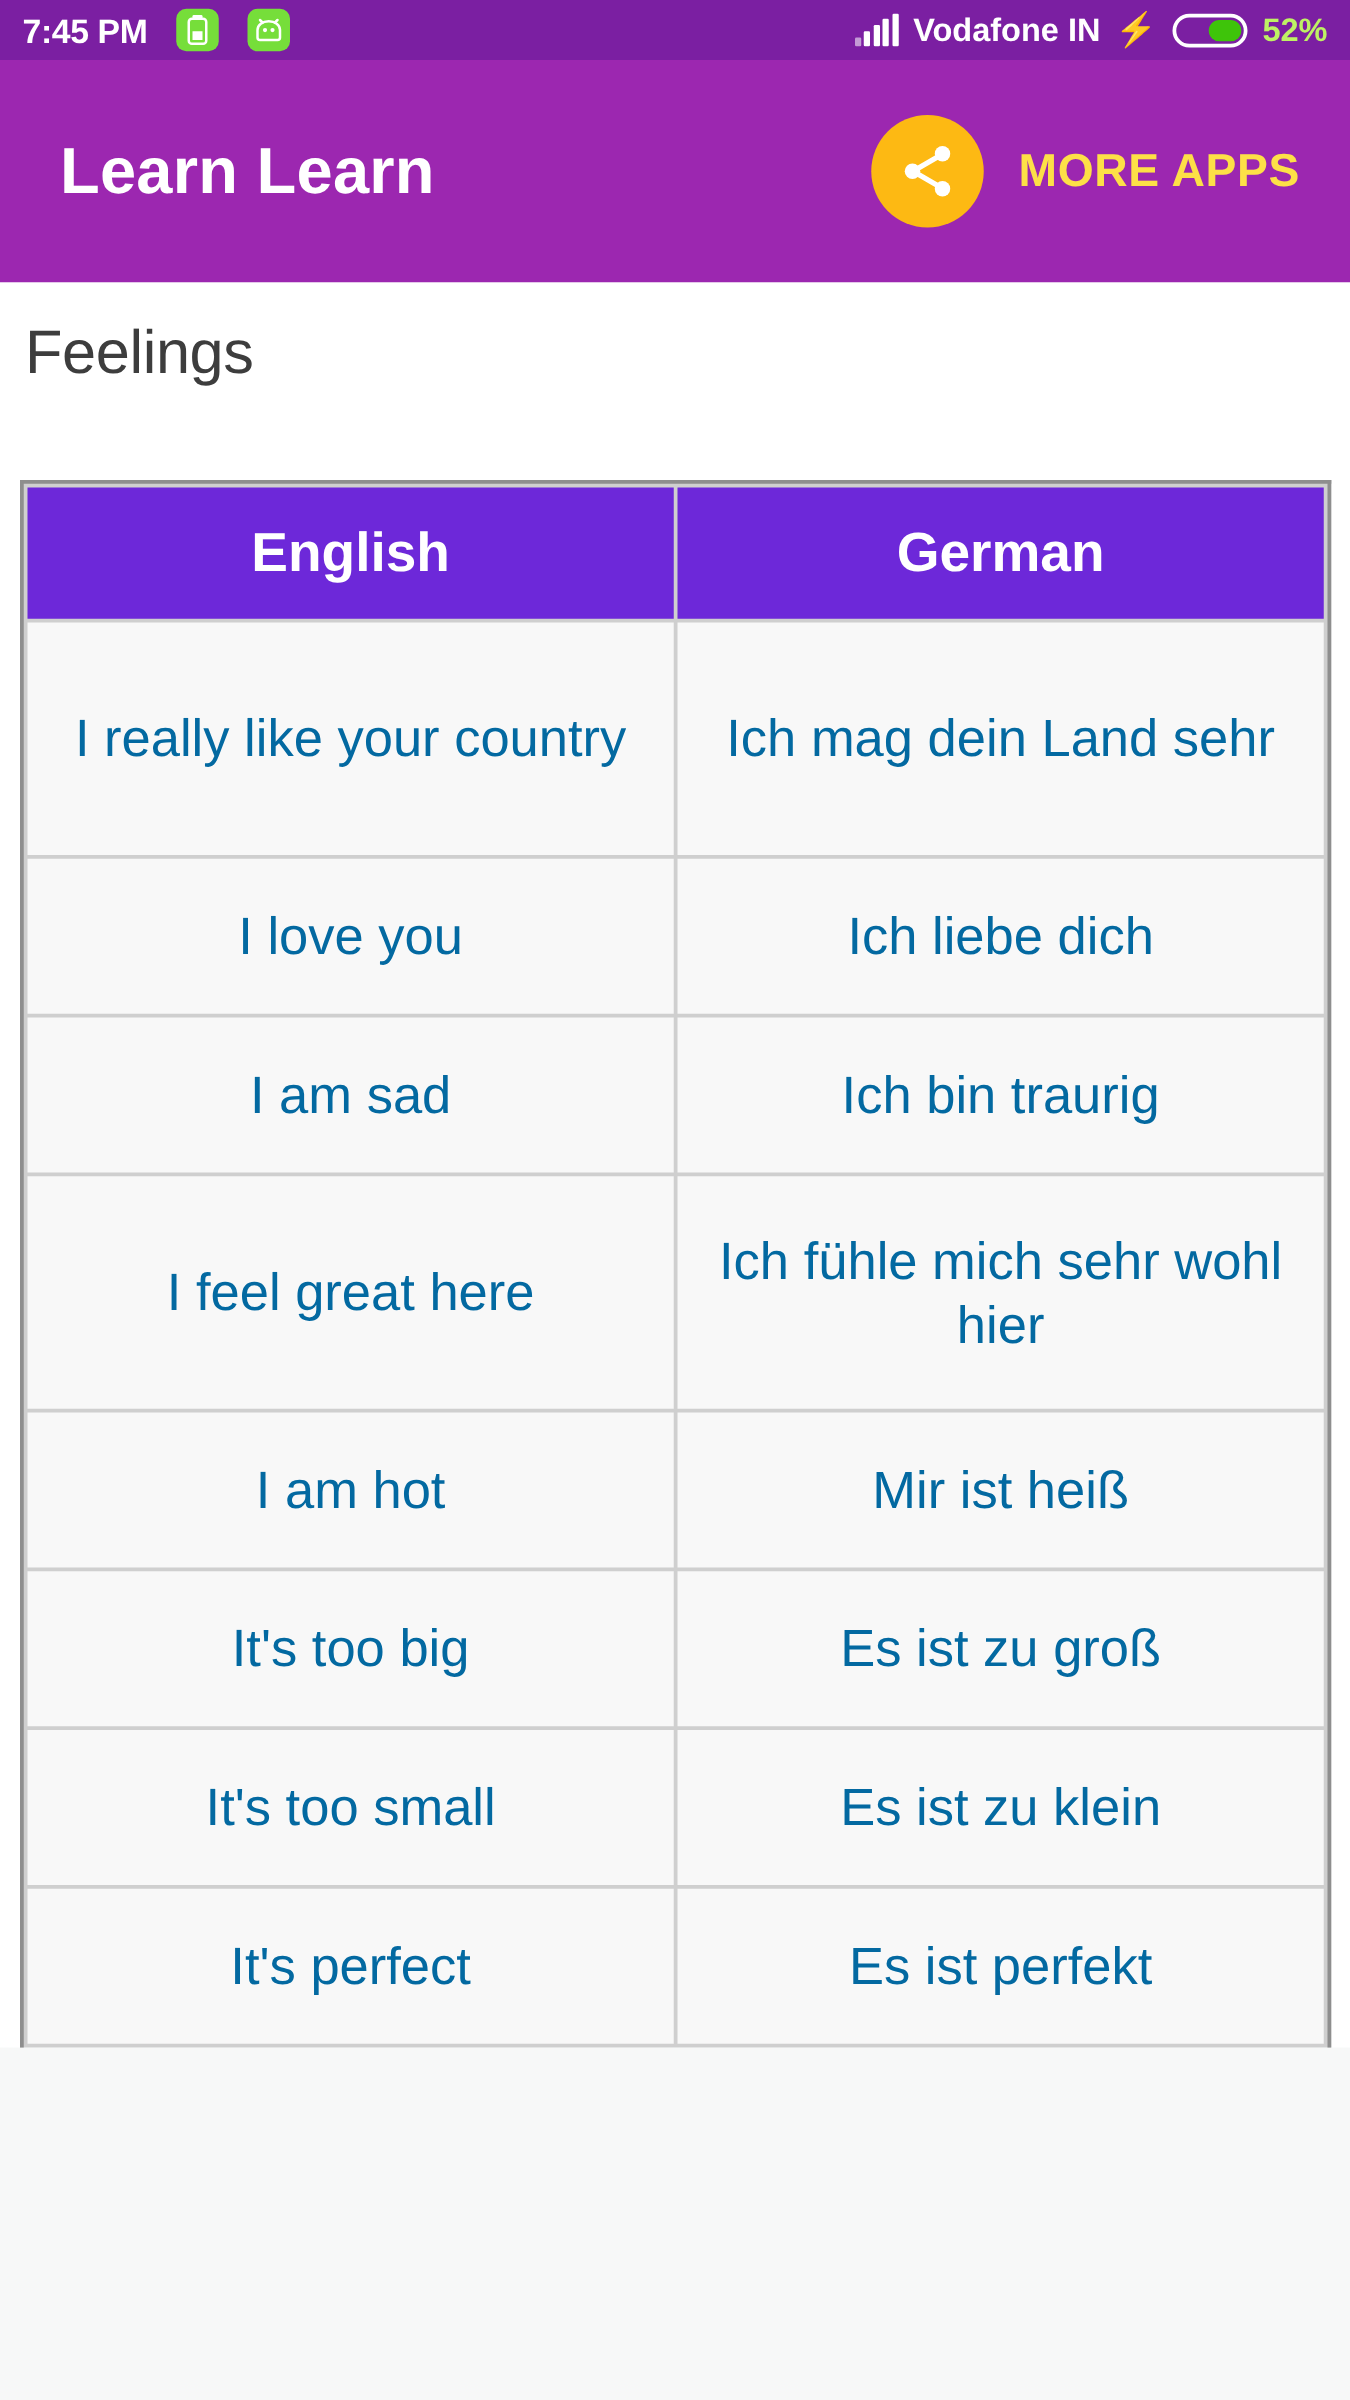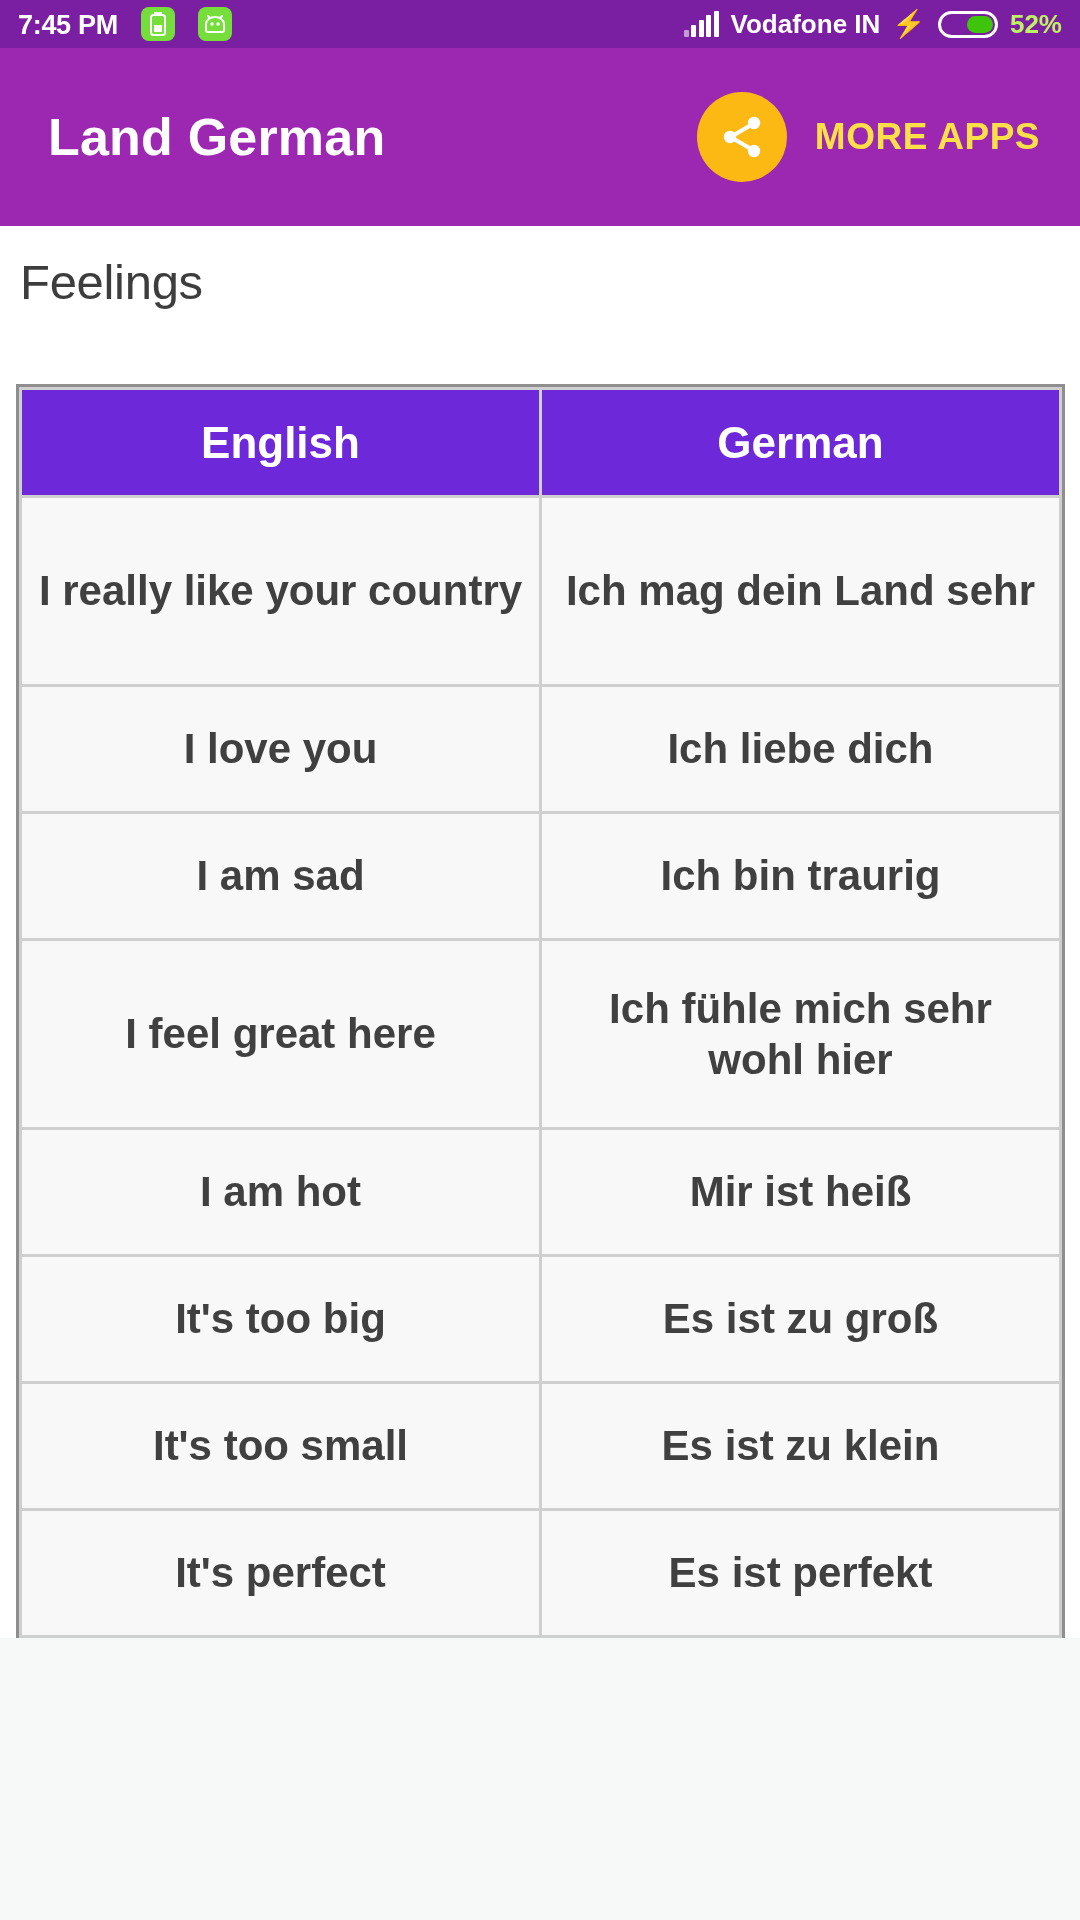--- a/index.html
+++ b/index.html
@@ -172,28 +172,27 @@
     color: #ffffff;
     font-size: 44px;
     font-weight: bold;
     height: 105px;
     text-align: center;
     vertical-align: middle;
     padding: 0 10px;
   }
   table.vocab td {
     background: #f8f8f8;
-    color: #404040;
+    color: #0369a1;
     font-size: 42px;
     text-align: center;
     vertical-align: middle;
     height: 108px;
     padding: 8px 14px;
     line-height: 1.22;
-    font-weight: bold;
   }
   table.vocab td.tall {
     height: 170px;
   }
   .clip {
     position: absolute;
     left: 0;
     top: 1700px;
     width: 1080px;
     height: 220px;
@@ -233,21 +232,21 @@
     <span class="carrier">Vodafone IN</span>
     <span class="bolt">⚡</span>
     <span class="battery">
       <span class="fill" style="width: 52%;"></span>
     </span>
     <span class="batt-pct">52%</span>
   </div>
 </div>
 
 <div class="app-bar">
-  <div class="app-title">Land German</div>
+  <div class="app-title">Learn Learn</div>
   <div class="share-btn">
     <svg width="48" height="48" viewBox="0 0 24 24" aria-hidden="true">
       <circle cx="18" cy="5" r="3.1" fill="#ffffff"></circle>
       <circle cx="18" cy="19" r="3.1" fill="#ffffff"></circle>
       <circle cx="6" cy="12" r="3.1" fill="#ffffff"></circle>
       <path d="M8.6 10.6l6.9-4M8.6 13.4l6.9 4" stroke="#ffffff" stroke-width="2.1" stroke-linecap="round"></path>
     </svg>
   </div>
   <div class="more-apps">MORE APPS</div>
 </div>

